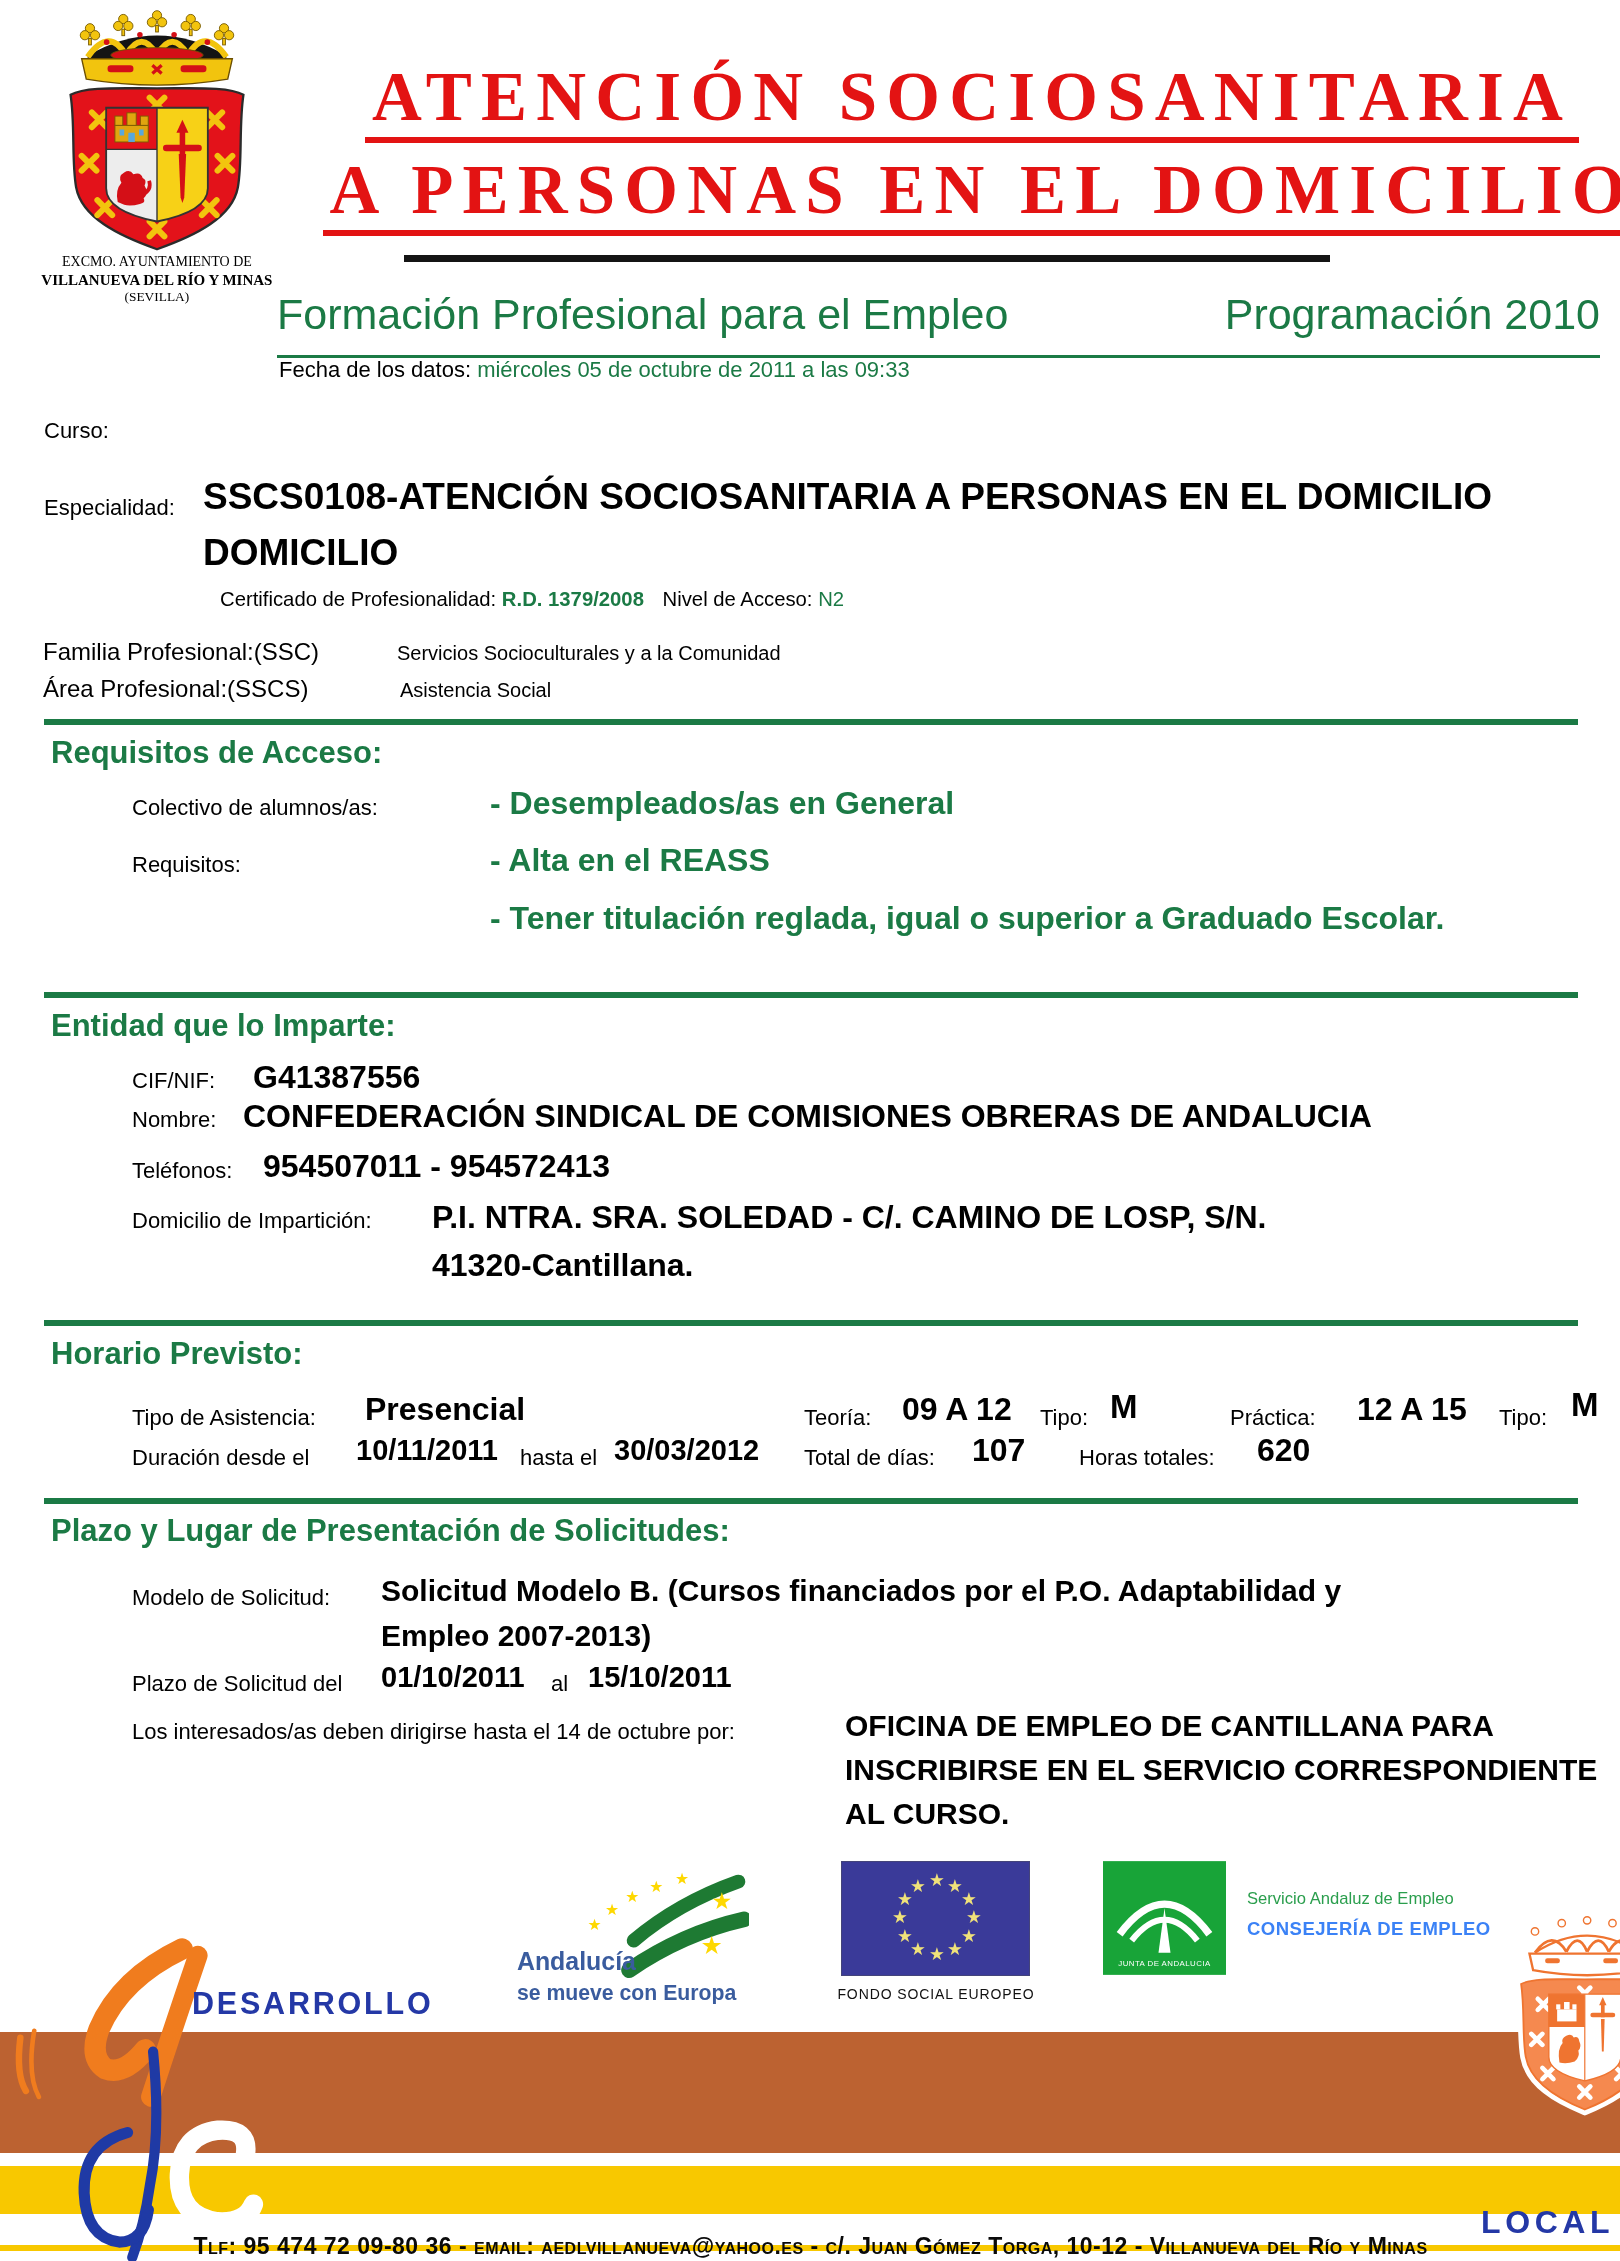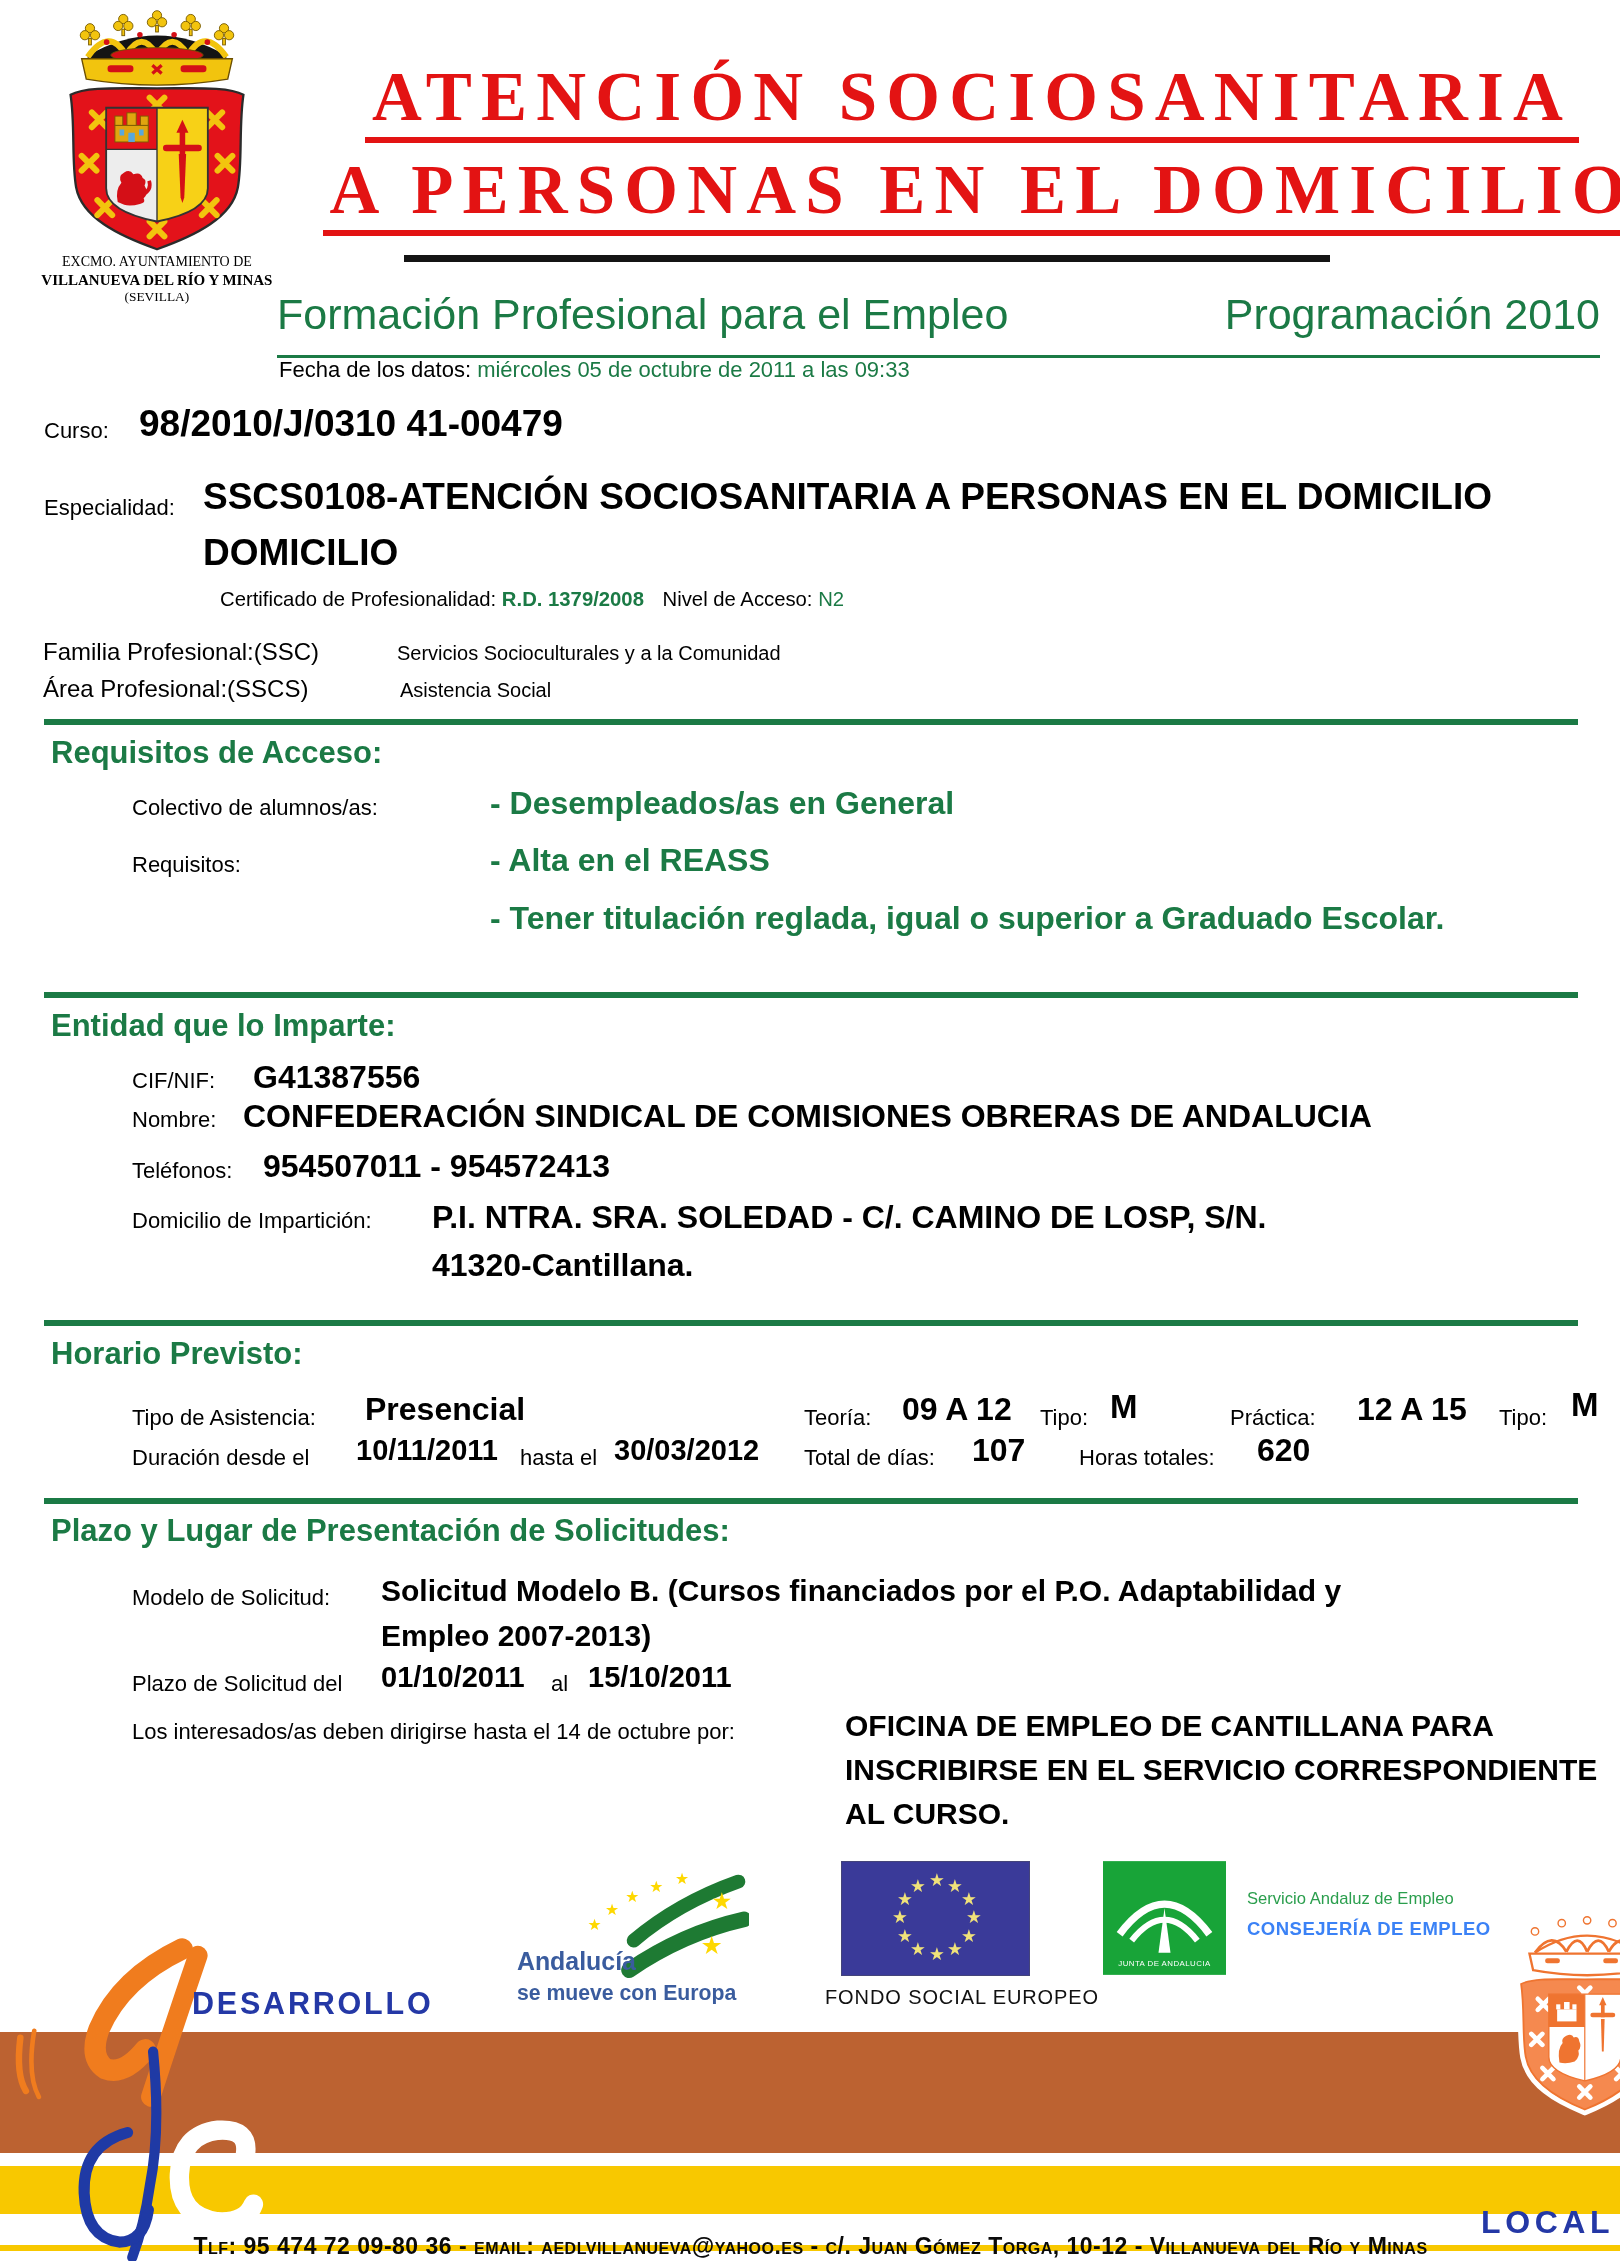--- a/index.html
+++ b/index.html
@@ -47,21 +47,21 @@
   .gh{font-size:31px;font-weight:bold;color:var(--green)}
   .grule{position:absolute;left:44px;width:1534px;height:6px;background:var(--green)}
   .big{font-size:37px;font-weight:bold}
   .gtxt{color:var(--green)}
   
   .eu-flag{position:absolute;left:841px;top:1861px;width:189px;height:115px;
         background:var(--eublue);border:1.4px solid #44447a}
   .eu-flag i{position:absolute;font-style:normal;color:var(--star);font-size:17.6px;
         transform:translate(-50%,-50%);line-height:1}
   .fondo{position:absolute;left:825px;top:1986px;width:222px;text-align:center;
-        font-size:20px;letter-spacing:0.9px;color:#111}
+        font-size:14px;letter-spacing:0.9px;color:#111}
   .sae{position:absolute;left:1247px;top:1889px;font-size:16.6px;color:#2a9e4d}
   .consejeria{position:absolute;left:1247px;top:1918px;font-size:18.5px;font-weight:bold;
         color:#3b82f6;letter-spacing:0.5px}
   .desarrollo{position:absolute;left:192px;top:1986px;font-size:30.5px;font-weight:bold;
         color:var(--blue);letter-spacing:2.8px;z-index:4}
   .local{position:absolute;left:1481px;top:2204px;font-size:32px;font-weight:bold;
         color:var(--blue);letter-spacing:4.6px;z-index:4}
   
   .band{position:absolute;left:0;width:1621px;z-index:1}
   .band.terra{top:2032px;height:121px;background:var(--terracotta)}
@@ -177,21 +177,20 @@
   <div class="prog">
     <span class="nw">Formación Profesional para el Empleo</span>
     <span class="nw">Programación 2010</span>
   </div>
   <div class="fecha nw">
     <span>Fecha de los datos:</span>
     <span class="g">miércoles 05 de octubre de 2011 a las 09:33</span>
   </div>
 
   <span class="abs lbl nw" style="left:44px;top:418px">Curso:</span>
-  <span class="abs big nw" style="left:139px;top:403px">98/2010/J/0310 41-00479</span>
 
   <span class="abs lbl nw" style="left:44px;top:495px">Especialidad:</span>
   <span class="abs big nw" style="left:203px;top:476px">SSCS0108-ATENCIÓN SOCIOSANITARIA A PERSONAS EN EL DOMICILIO</span>
   <span class="abs big nw" style="left:203px;top:532px">DOMICILIO</span>
   <div class="abs nw" style="left:220px;top:588px;font-size:20.3px">
     <span>Certificado de Profesionalidad:</span>
     <span class="gtxt" style="font-weight:bold">R.D. 1379/2008</span>
     <span style="margin-left:13px">Nivel de Acceso:</span>
     <span class="gtxt">N2</span>
   </div>

